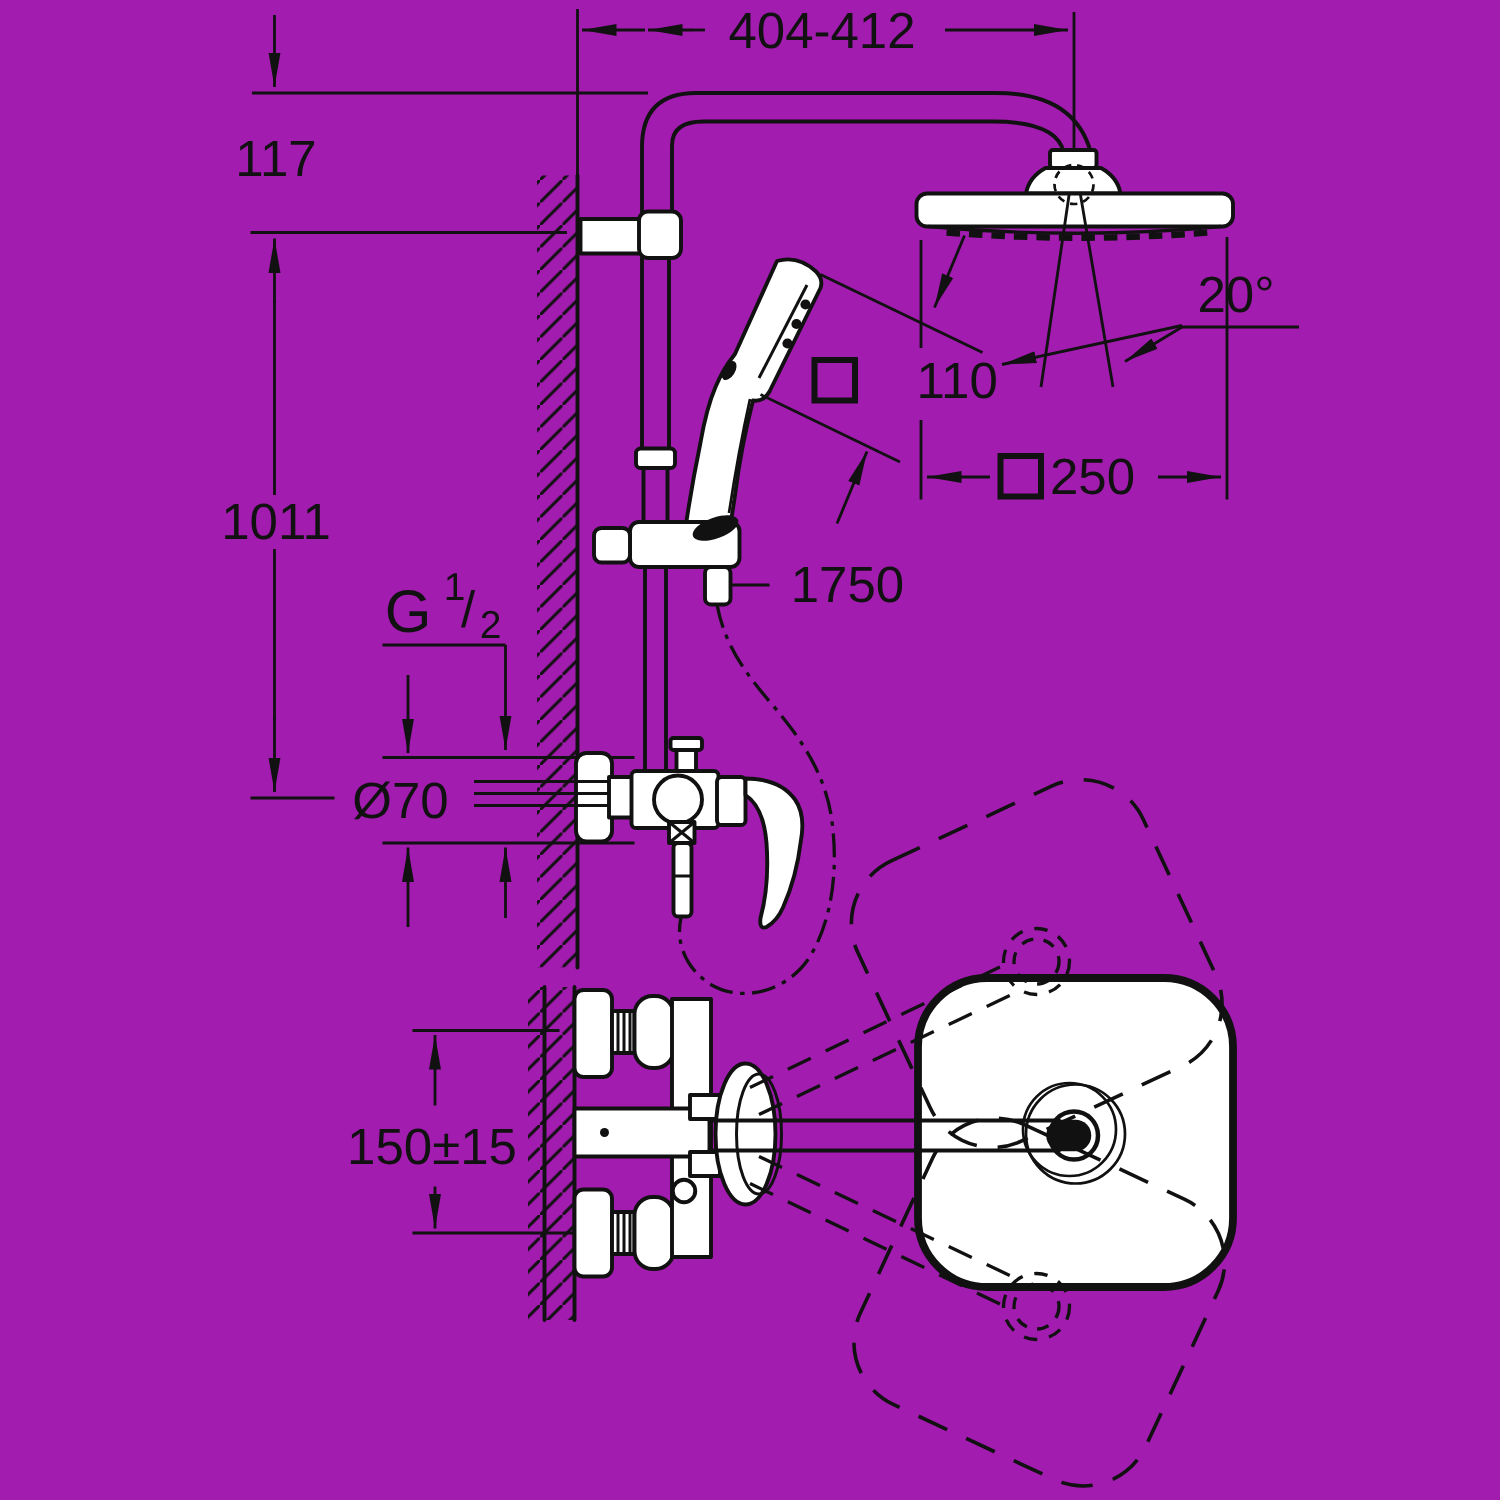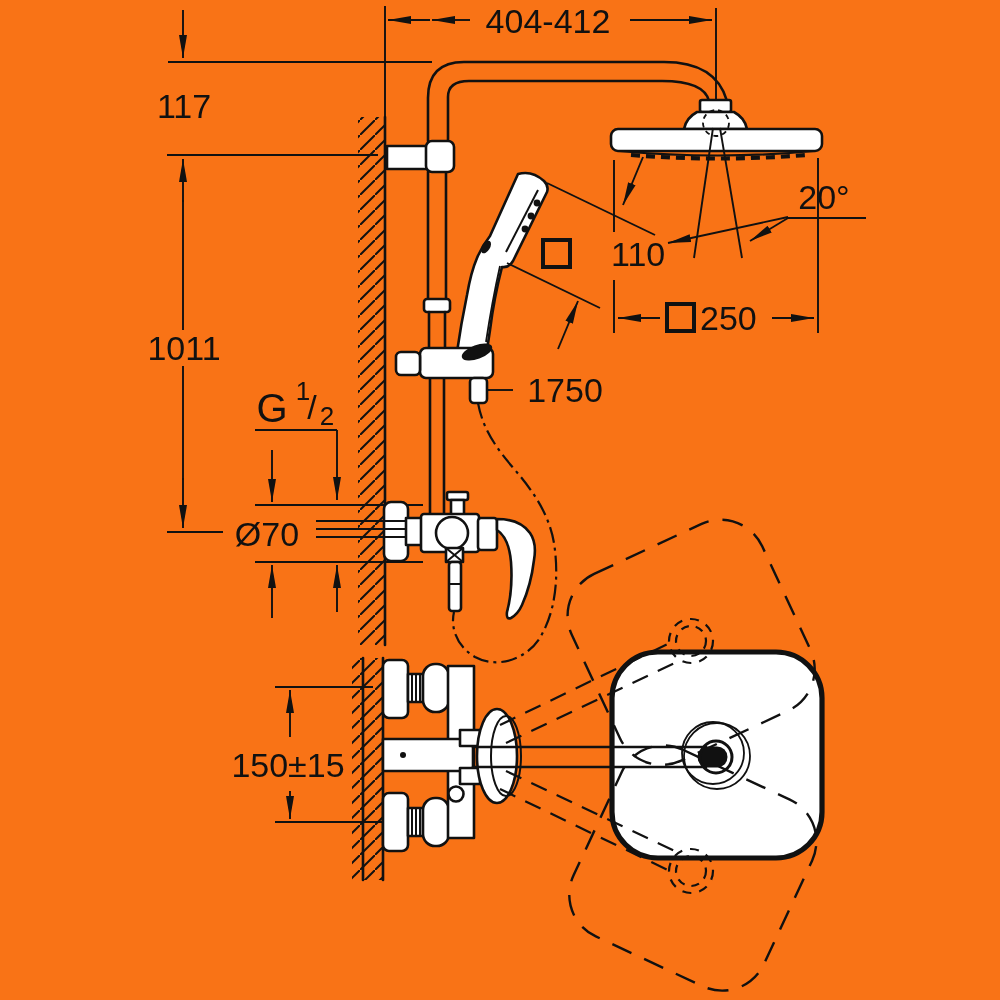--- a/index.html
+++ b/index.html
@@ -1,16 +1,16 @@
 <!DOCTYPE html>
 <html><head>
 <meta charset="utf-8">
 <style>
   html,body{margin:0;padding:0;background:#fff;}
-  .page{width:1000px;height:1000px;background:#f97316;position:relative;overflow:hidden;
+  .page{width:1000px;height:1000px;background:#a21caf;position:relative;overflow:hidden;
         font-family:"Liberation Sans", sans-serif;}
   svg{display:block}
   text{fill:#111;font-family:"Liberation Sans", sans-serif;}
   .dim-text{font-size:34px;}
   .dim-line{stroke:#111;stroke-width:1.9;fill:none;}
   .draw{stroke:#111;stroke-width:2.6;fill:none;stroke-linecap:round;stroke-linejoin:round;}
   .draw-f{stroke:#111;stroke-width:2.6;fill:#fff;stroke-linejoin:round;}
   .thin{stroke:#111;stroke-width:2;fill:none;}
   .ghost{stroke:#111;stroke-width:2.4;fill:none;stroke-dasharray:21 14;}
 </style>

